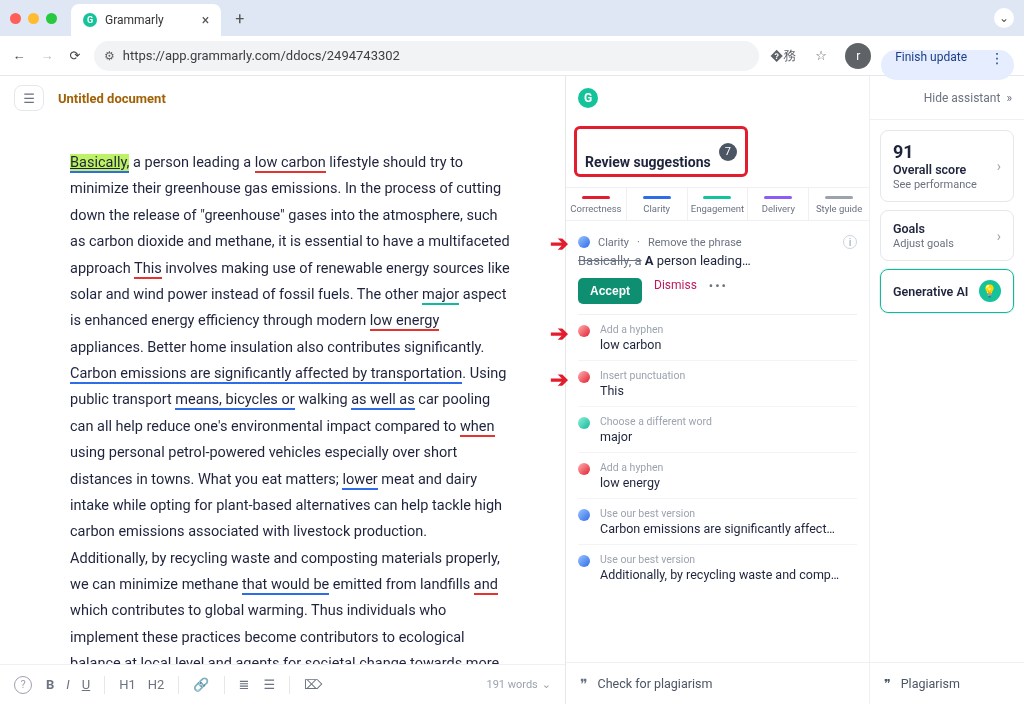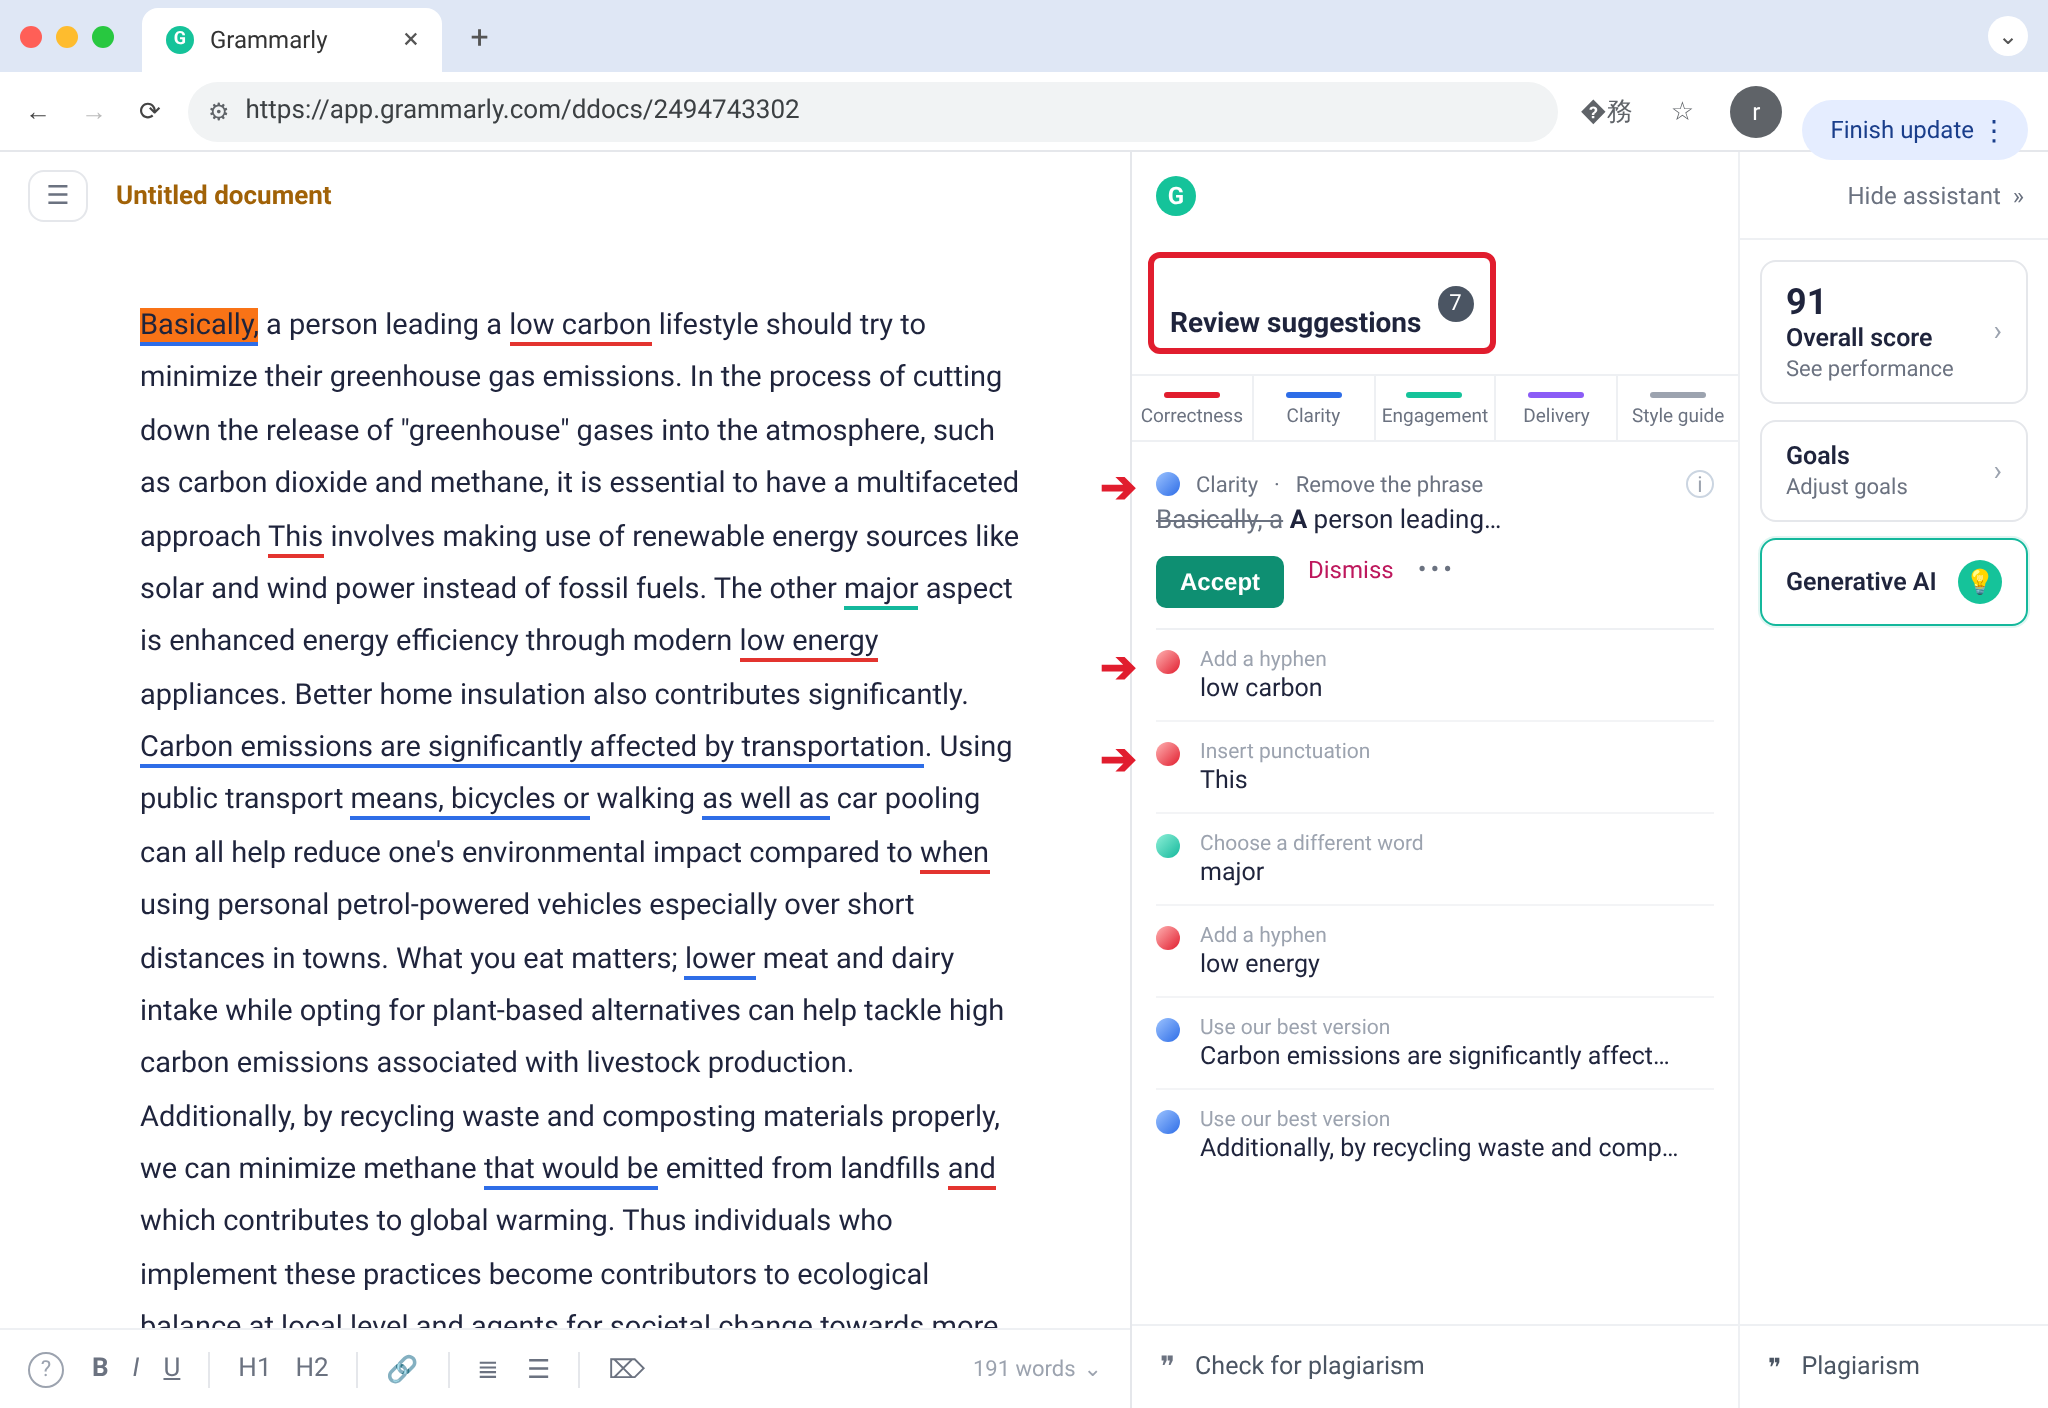--- a/index.html
+++ b/index.html
@@ -18,31 +18,31 @@
   .titlebar-sp { flex:1; }
   .title-dd { width:20px;height:20px;border-radius:50%;background:#fff;display:flex;align-items:center;justify-content:center;color:#555;font-size:12px;cursor:pointer;}
 
   .toolbar { height: 40px; background: #fff; border-bottom: 1px solid #e5e7eb; display:flex; align-items:center; padding: 0 10px; gap:10px;}
   .nav-ico { width:18px; height:18px; color:#444; cursor:pointer; display:flex;align-items:center;justify-content:center;}
   .nav-ico.dis { color:#bbb; }
   .addr { flex:1; height:30px; background:#f1f3f4; border-radius:15px; display:flex; align-items:center; padding:0 10px; gap:8px; font-size:13px; color:#3c4043;}
   .addr .site-icon{color:#5f6368;font-size:12px;}
   .tbtn { width:28px;height:28px;display:flex;align-items:center;justify-content:center;color:#5f6368;cursor:pointer;}
   .avatar { width:26px;height:26px;border-radius:50%;background:#5f6368;color:#fff;display:flex;align-items:center;justify-content:center;font-size:12px;}
-  .finish { background:#e5edff;border-radius:16px;height:30px;padding:0 10px 0 14px;display:flex;align-items:center;gap:3px;color:#1a3e8b;font-size:12px;cursor:pointer;margin-top:19px;}
+  .finish { background:#e5edff;border-radius:16px;height:30px;padding:0 10px 0 14px;display:flex;gap:23px;color:#1a3e8b;font-size:12px;cursor:pointer;margin-top:19px;}
   .finish .more{font-size:14px;color:#1a3e8b;}
 
   
   .app { display:flex; height: 628px; }
   .left {width:566px; border-right:1px solid #e5e7eb; display:flex; flex-direction:column; position:relative;}
   .doc-head { height:44px; display:flex; align-items:center; gap:14px; padding:0 14px;}
   .menu-btn {width:30px;height:26px;border:1px solid #e5e7eb;border-radius:8px;display:flex;align-items:center;justify-content:center;color:#6b7280;cursor:pointer;}
   .doc-title{color:#a16207;font-weight:700;font-size:13px;}
   .editor {flex:1; overflow:auto; padding: 30px 50px 20px 70px; line-height:1.82; font-size:14.5px; color:#1f243c;}
-  .hl { background:#f97316; }
+  .hl { background:#bef264;text-decoration:underline; }
   .ul-red { border-bottom:2px solid #e3342f; }
   .ul-blue { border-bottom:2px solid #2e6de7; }
   .ul-teal { border-bottom:2px solid #14b89c; }
 
   .edit-foot{height:40px;border-top:1px solid #eef0f3;display:flex;align-items:center;padding:0 14px;gap:14px;color:#6b7280;font-size:13px;}
   .fmt-group{display:flex;gap:12px;align-items:center;}
   .fmt-ic{cursor:pointer;color:#6b7280;font-size:13px;}
   .vsep{width:1px;height:18px;background:#e5e7eb;}
   .wordcount{margin-left:auto;color:#9ca3af;font-size:11px;display:flex;align-items:center;gap:4px;}
   .help-ic{width:18px;height:18px;border:1.5px solid #9ca3af;border-radius:50%;color:#9ca3af;font-size:11px;display:flex;align-items:center;justify-content:center;cursor:pointer;}

